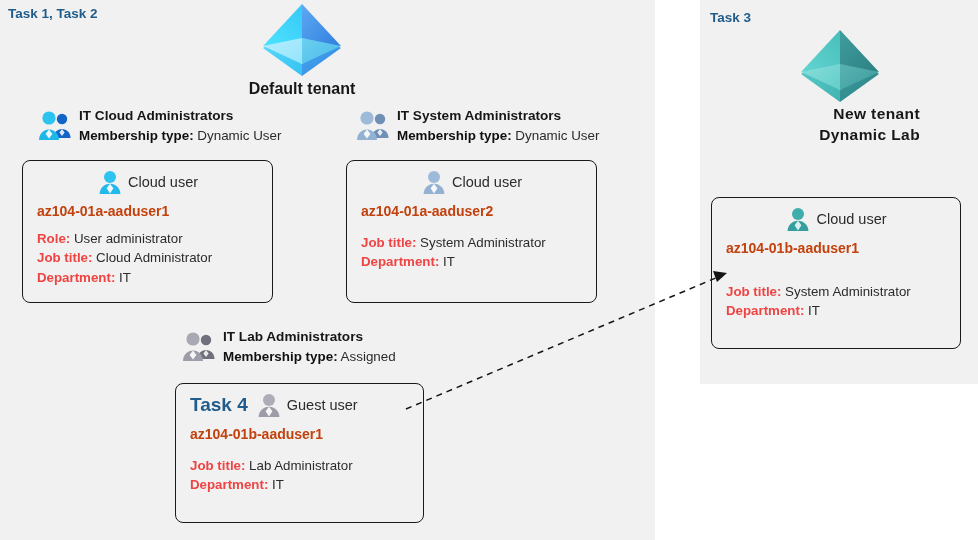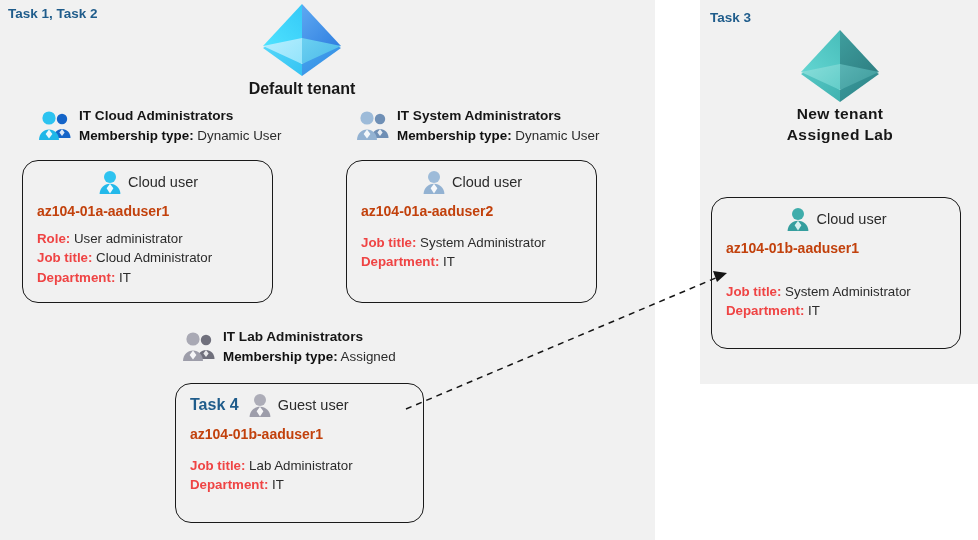--- a/index.html
+++ b/index.html
@@ -36,58 +36,58 @@
   #tenant-default{left:222px;top:2px;width:160px;}
   #tenant-new{left:760px;top:28px;width:160px;}
   .tenant-name{
     font-weight:bold;
     font-size:15.5px;
     color:#171717;
     white-space:nowrap;
     line-height:1.35;
   }
   #tenant-default .tenant-name{font-size:16px;}
-  #tenant-new .tenant-name{font-size:15.5px;letter-spacing:.4px;}
+  #tenant-new .tenant-name{font-size:15.5px;letter-spacing:.4px;text-align:right;}
 
   
   .group{position:absolute;display:flex;align-items:center;}
   .group-text{margin-left:7px;}
   .group-name{
     font-weight:bold;font-size:13.6px;color:#161616;
     white-space:nowrap;line-height:1.45;
   }
   .group-meta{
     font-size:13.4px;color:#2b2b2b;white-space:nowrap;line-height:1.45;
   }
   .group-meta b{color:#101010;font-weight:bold;}
   #group-cloud{left:38px;top:106px;}
   #group-system{left:356px;top:106px;}
   #group-lab{left:182px;top:327px;}
 
   
   .card{
     position:absolute;
     border:1.4px solid #1a1a1a;
-    border-radius:16px;
+    border-radius:8px;
     box-sizing:border-box;
     background:transparent;
     padding:8px 12px 8px 14px;
   }
   #card-user1{left:22px;top:160px;width:251px;height:143px;}
   #card-user2{left:346px;top:160px;width:251px;height:143px;}
   #card-user3{left:175px;top:383px;width:249px;height:140px;}
   #card-user4{left:711px;top:197px;width:250px;height:152px;}
 
   .card-head{
     display:flex;align-items:center;
     height:26px;margin-bottom:2px;
   }
   .card-head.center{justify-content:center;}
   .card-head .head-task{
-    color:#1f5c8b;font-weight:bold;font-size:16px;margin-right:10px;
+    color:#1f5c8b;font-weight:bold;font-size:19px;margin-right:10px;
   }
   .head-label{font-size:14.5px;color:#2b2b2b;margin-left:7px;white-space:nowrap;}
   .card-upn{
     font-weight:bold;font-size:14px;color:#c2410c;
     margin-top:8px;white-space:nowrap;
   }
   .card-props{margin-top:12px;}
   .prop{font-size:13.3px;color:#2b2b2b;line-height:1.45;white-space:nowrap;}
   .prop b{color:#ef4444;font-weight:bold;}
 
@@ -186,21 +186,21 @@
         </defs>
         <polygon points="43,74 4,46 14,40 43,62" fill="url(#tplateL)"></polygon>
         <polygon points="43,74 82,46 72,40 43,62" fill="url(#tplateR)"></polygon>
         <polygon points="43,62 4,44 43,30" fill="url(#tpyrBL)"></polygon>
         <polygon points="43,62 82,44 43,30" fill="url(#tpyrBR)"></polygon>
         <polygon points="43,2 4,44 43,36" fill="url(#tpyrL)"></polygon>
         <polygon points="43,2 82,44 43,36" fill="url(#tpyrR)"></polygon>
       </svg>
     </span>
     <div class="tenant-name">New  tenant</div>
-    <div class="tenant-name">Assigned Lab</div>
+    <div class="tenant-name">Dynamic Lab</div>
   </div>
 
   <div class="group" id="group-cloud">
     <span class="icon">
       <svg width="34" height="32" viewBox="0 0 34 32" aria-hidden="true">
         <circle cx="24" cy="9" r="5.2" fill="#1464c8"></circle>
         <path d="M15.5 28c0-5.2 3.8-9 8.5-9s8.5 3.8 8.5 9z" fill="#1464c8"></path>
         <path d="M24 19l-2.6 3.6L24 26l2.6-3.4z" fill="#ffffff" opacity=".85"></path>
         <circle cx="11" cy="8" r="6.6" fill="#2cc3f0"></circle>
         <path d="M1 30c0-6.1 4.5-10.6 10-10.6S21 23.9 21 30z" fill="#1fb6e8"></path>

